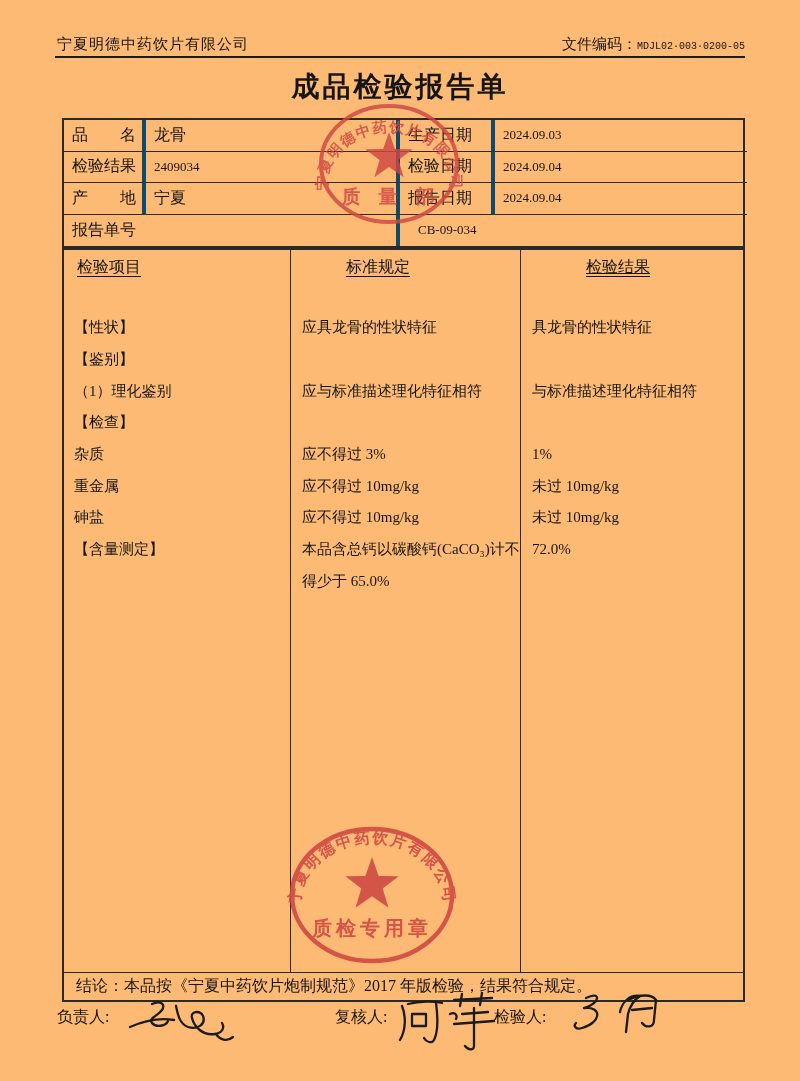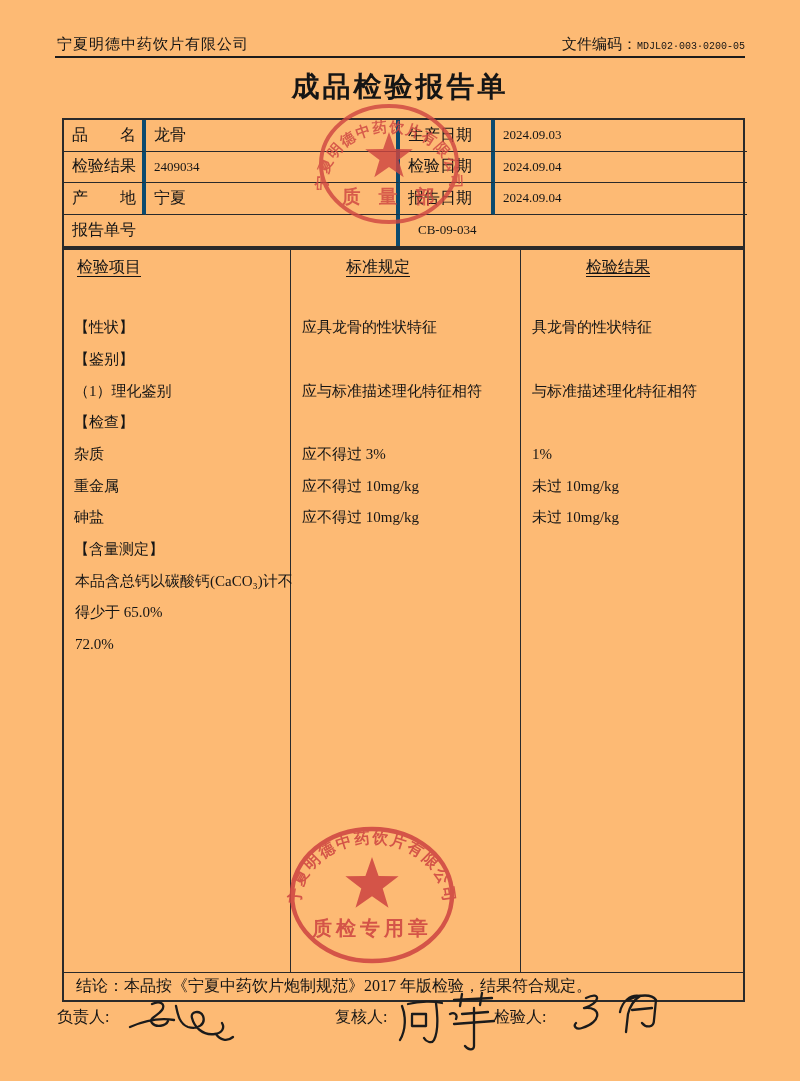--- a/index.html
+++ b/index.html
@@ -43,21 +43,21 @@
   .insp-head { position:absolute; top:0; left:0; right:0; height:60px; display:flex; font-size:16px; }
   .insp-head .h1 { width:199px; padding:7px 0 0 13px; box-sizing:border-box; }
   .insp-head .h2 { width:230px; padding-top:7px; text-align:center; box-sizing:border-box; }
   .insp-head .h3 { flex:1; padding-top:7px; text-align:center; box-sizing:border-box;text-decoration:underline; }
   .u { text-decoration:underline; text-underline-offset:4px; }
   .insp-body { position:absolute; top:62px; left:0; right:0; font-size:15px; }
   .irow { display:flex; height:31.7px; align-items:center; }
   .irow .c1 { width:227px; padding-left:10px;  box-sizing:border-box; }
   .irow .c2 { width:230px; padding-left:11px; box-sizing:border-box; }
   .irow .c3 { flex:1;      padding-left:11px; box-sizing:border-box; }
-  .irow.tall { height:auto; min-height:63.4px; align-items:flex-start;flex-direction:column; }
+  .irow.tall { height:auto; min-height:63.4px; align-items:flex-start; }
   .irow.tall > div { line-height:31.7px; }
 
   
   .concl {
     position:absolute; left:62px; top:972px; width:683px; height:30px;
     border:2px solid #2a2a2a; border-top-width:1px; box-sizing:border-box;
     display:flex; align-items:center; padding-left:12px; font-size:16px; white-space:nowrap;
   }
 
   

